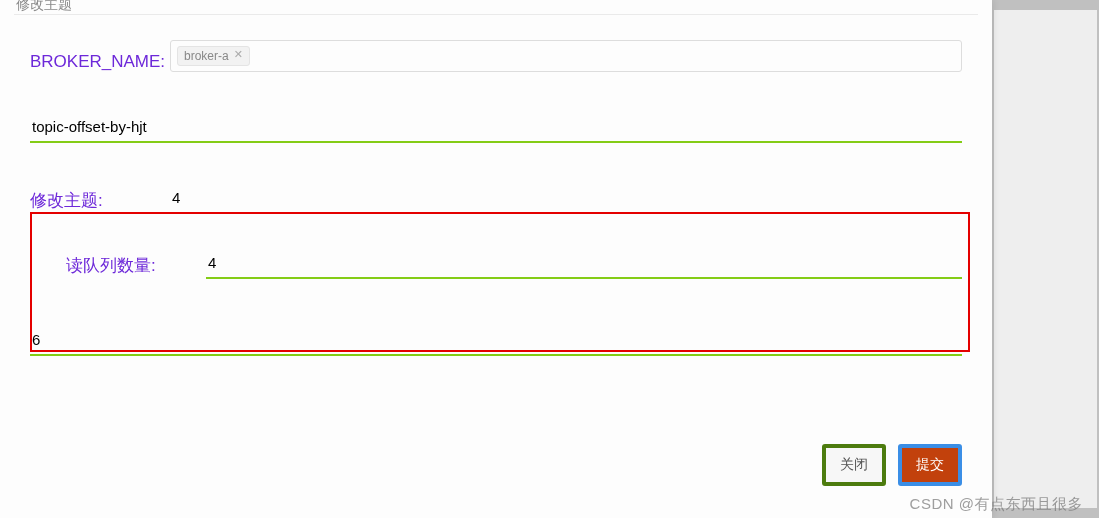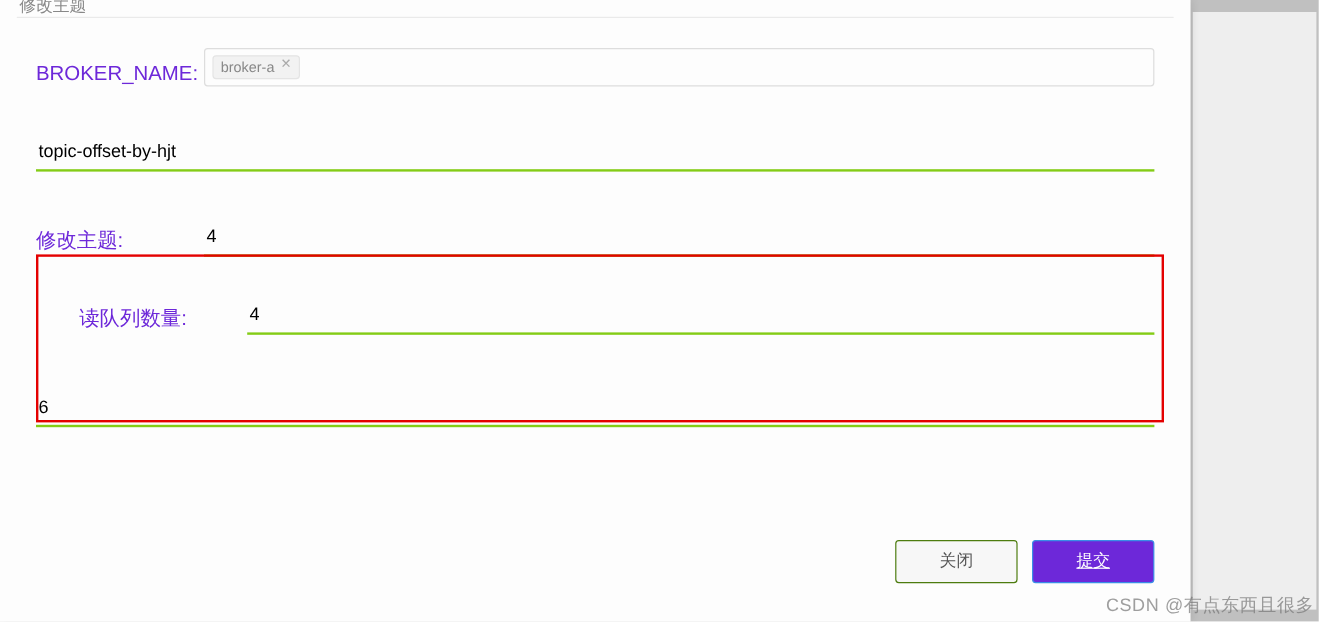--- a/index.html
+++ b/index.html
@@ -123,38 +123,37 @@
     .row-write { margin-top: 32px; margin-bottom: 34px; }
     .row-read { margin-bottom: 46px; padding-left: 36px; }
     .footer {
       position: absolute;
       right: 30px;
       bottom: 32px;
       display: flex;
       gap: 12px;
     }
     .btn {
-      border: 1px solid #4d7c0f;
+      border: 4px solid #4d7c0f;
       background: #f7f7f7;
       color: #555;
       font-size: 14px;
-      padding: 8px 36px;
+      padding: 8px 14px;
       border-radius: 3px;
       cursor: pointer;
       font-family: inherit;
     }
     .btn.primary {
-      background: #6d28d9;
+      background: #c2410c;
       border-color: #3a8ee6;
       color: #fff;
-      text-decoration: underline;
     }
     .watermark {
       position: absolute;
-      right: 4px;
+      right: 16px;
       bottom: 4px;
       font-size: 15px;
       color: rgba(120,120,120,0.72);
       letter-spacing: 0.5px;
       pointer-events: none;
     }
   </style>
 </head>
 <body>
 

